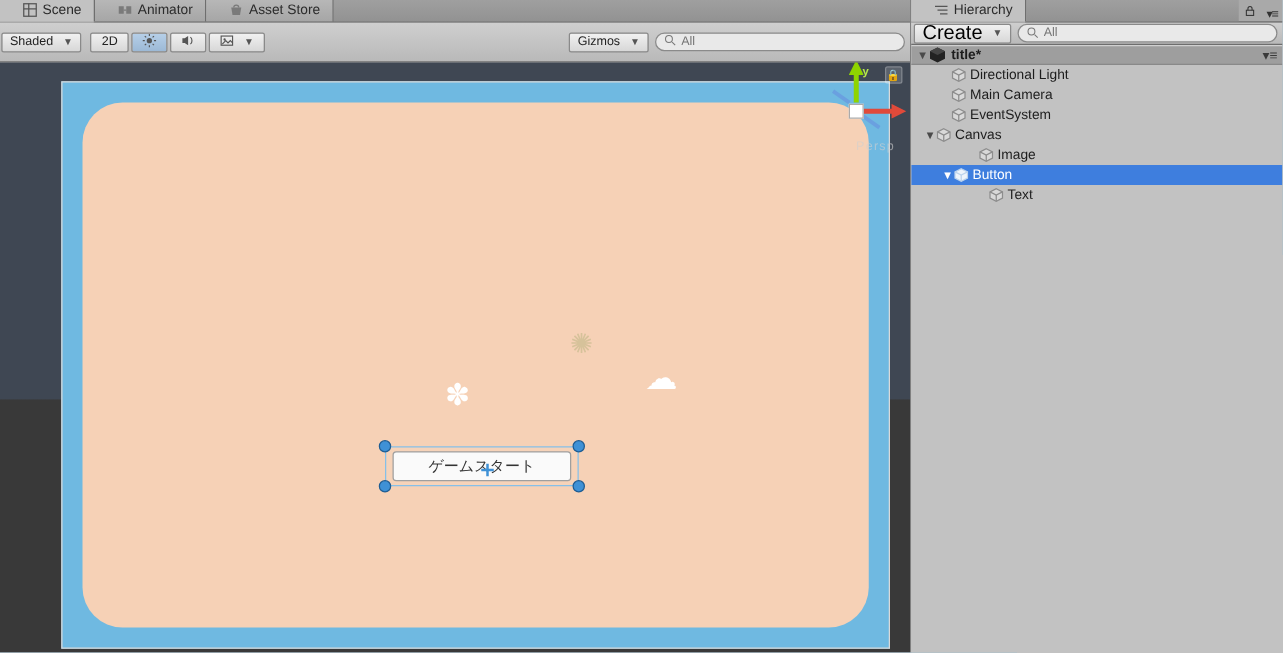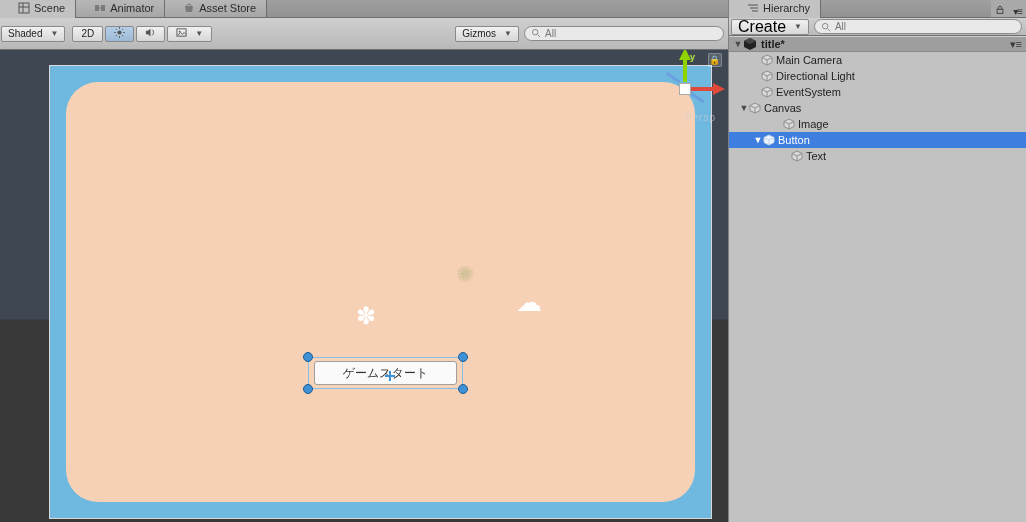--- a/index.html
+++ b/index.html
@@ -273,32 +273,32 @@
 
       <div class="row indent-1">
         <span class="arrow"></span>
         <span class="cube">
             <svg viewBox="0 0 12 12">
               <polygon points="6,1 11,3.5 11,8.5 6,11 1,8.5 1,3.5" fill="#d9d9d9" stroke="#8d8d8d"></polygon>
               <polyline points="1,3.5 6,6 11,3.5" fill="none" stroke="#8d8d8d"></polyline>
               <line x1="6" y1="6" x2="6" y2="11" stroke="#8d8d8d"></line>
             </svg>
           </span>
+        <span>Directional Light</span>
+      </div>
+      <div class="row indent-1">
+        <span class="arrow"></span>
+        <span class="cube">
+            <svg viewBox="0 0 12 12">
+              <polygon points="6,1 11,3.5 11,8.5 6,11 1,8.5 1,3.5" fill="#d9d9d9" stroke="#8d8d8d"></polygon>
+              <polyline points="1,3.5 6,6 11,3.5" fill="none" stroke="#8d8d8d"></polyline>
+              <line x1="6" y1="6" x2="6" y2="11" stroke="#8d8d8d"></line>
+            </svg>
+          </span>
         <span>Main Camera</span>
-      </div>
-      <div class="row indent-1">
-        <span class="arrow"></span>
-        <span class="cube">
-            <svg viewBox="0 0 12 12">
-              <polygon points="6,1 11,3.5 11,8.5 6,11 1,8.5 1,3.5" fill="#d9d9d9" stroke="#8d8d8d"></polygon>
-              <polyline points="1,3.5 6,6 11,3.5" fill="none" stroke="#8d8d8d"></polyline>
-              <line x1="6" y1="6" x2="6" y2="11" stroke="#8d8d8d"></line>
-            </svg>
-          </span>
-        <span>Directional Light</span>
       </div>
       <div class="row indent-1">
         <span class="arrow"></span>
         <span class="cube">
             <svg viewBox="0 0 12 12">
               <polygon points="6,1 11,3.5 11,8.5 6,11 1,8.5 1,3.5" fill="#d9d9d9" stroke="#8d8d8d"></polygon>
               <polyline points="1,3.5 6,6 11,3.5" fill="none" stroke="#8d8d8d"></polyline>
               <line x1="6" y1="6" x2="6" y2="11" stroke="#8d8d8d"></line>
             </svg>
           </span>

